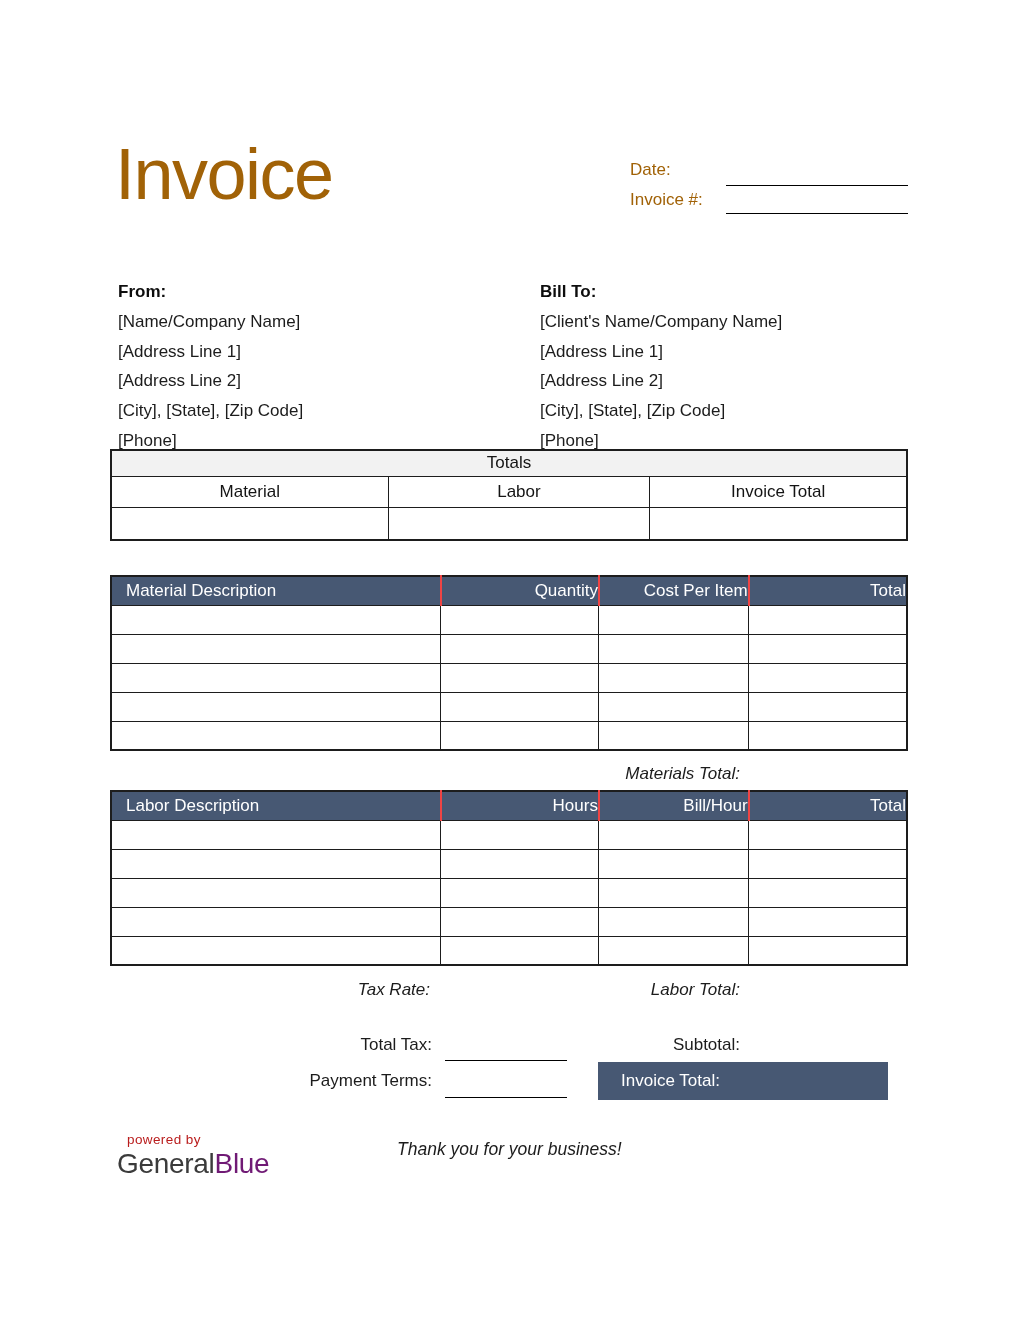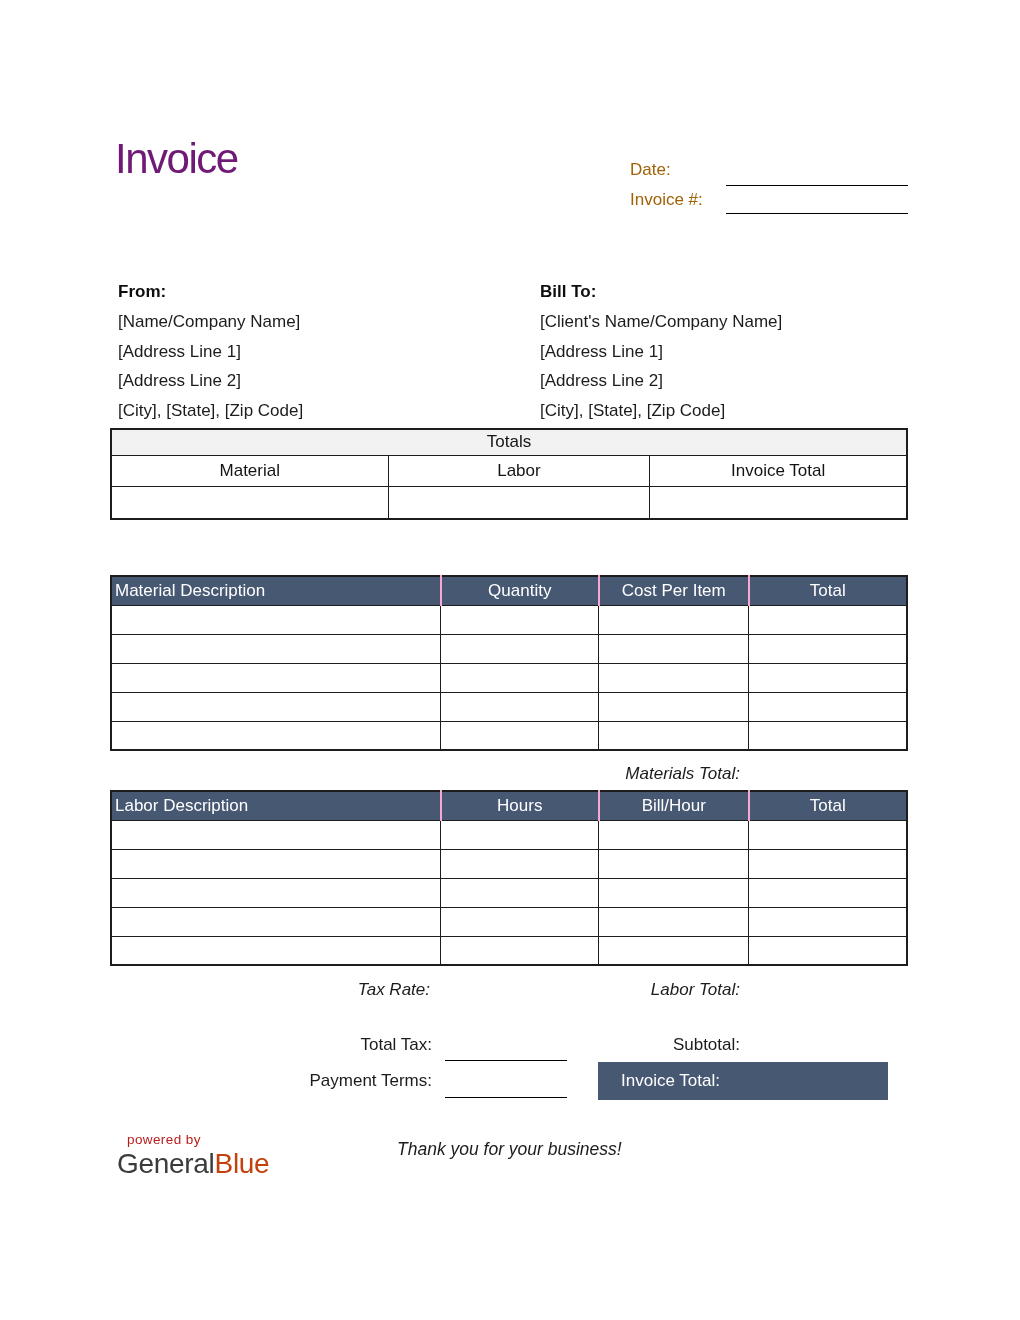--- a/index.html
+++ b/index.html
@@ -8,55 +8,55 @@
     font-family:"Liberation Sans", sans-serif;
     color:#141414;
     width:1020px; height:1320px;
     position:relative;
   }
   .page { position:absolute; inset:0; width:1020px; height:1320px; background:#fff; }
 
   
   .title {
     position:absolute; left:115px; top:138px;
-    font-size:42px; font-weight:400; letter-spacing:-1.5px; line-height:1;
-    color:#701a75;
+    font-size:72px; font-weight:400; letter-spacing:-1.5px; line-height:1;
+    color:#a16207;
   }
   .hdr-label { position:absolute; font-size:17px; color:#a16207; }
   .hdr-label.date { left:630px; top:160px; }
   .hdr-label.invno { left:630px; top:190px; }
   .fill-line { position:absolute; border-top:1px solid #000; height:0; }
   .fill-line.date { left:726px; top:185px; width:182px; }
   .fill-line.invno { left:726px; top:213px; width:182px; }
 
   
   .party { position:absolute; top:259px; font-size:17px; line-height:29.8px; color:#1c1c1c;margin-top:18px; }
   .party.from { left:118px; width:390px; }
   .party.bill { left:540px; width:400px; }
   .party .p-label { font-weight:700; color:#0d0d0d; }
 
   
   table { border-collapse:collapse; table-layout:fixed; position:absolute; left:110px; width:798px; font-size:17px; }
   table, th, td { border:1px solid #1d1d1d; }
   table { border-width:2px; }
 
   
-  .totals-table { top:428px; }
+  .totals-table { top:449px; }
   .totals-table .t-title th { background:#F2F2F2; height:26px; font-weight:400; text-align:center; }
   .totals-table .t-cols th { height:31px; font-weight:400; text-align:center; }
   .totals-table tbody td { height:33px; }
 
   
   .items { }
   .items thead th {
     background:#475873; color:#fff; font-weight:400;
     height:29px; text-align:center; border:1px solid #1d1d1d;
   }
-  .items thead th + th { border-left:2px solid #f9a8d4; }
-  .items thead th.desc { text-align:left; padding-left:3px; }
+  .items thead th + th { border-left:2px solid #ef4444;text-align:right; }
+  .items thead th.desc { text-align:left; padding-left:14px; }
   .items tbody td { height:29px; background:#fff; }
   .materials-table { top:575px; }
   .labor-table { top:790px; }
 
   
   .note { position:absolute; font-size:17px; color:#1c1c1c; white-space:nowrap; }
   .italic { font-style:italic; }
   .materials-total { top:764px; right:280px; }
   .tax-rate   { top:980px; right:590px; }
   .labor-total{ top:980px; right:280px; }
@@ -72,21 +72,21 @@
   }
   .invoice-total-box .itb-label {
     position:absolute; right:168px; top:0; line-height:38px;
     color:#ffffff; font-size:17px; white-space:nowrap;
   }
 
   
   .powered-by { position:absolute; left:127px; top:1132px; font-size:13.5px; letter-spacing:.4px; color:#b91c1c; }
   .brand { position:absolute; left:117px; top:1148px; font-size:28px; letter-spacing:-.3px; }
   .brand .b1 { color:#3B3B3B; }
-  .brand .b2 { color:#c2410c; }
+  .brand .b2 { color:#701a75; }
   .thank-you { position:absolute; left:397px; top:1139px; font-size:17.5px; font-style:italic; color:#1c1c1c; }
 </style>
 </head>
 <body>
 
 <div class="page">
 
   <h1 class="title">Invoice</h1>
 
   <span class="hdr-label date">Date:</span>

